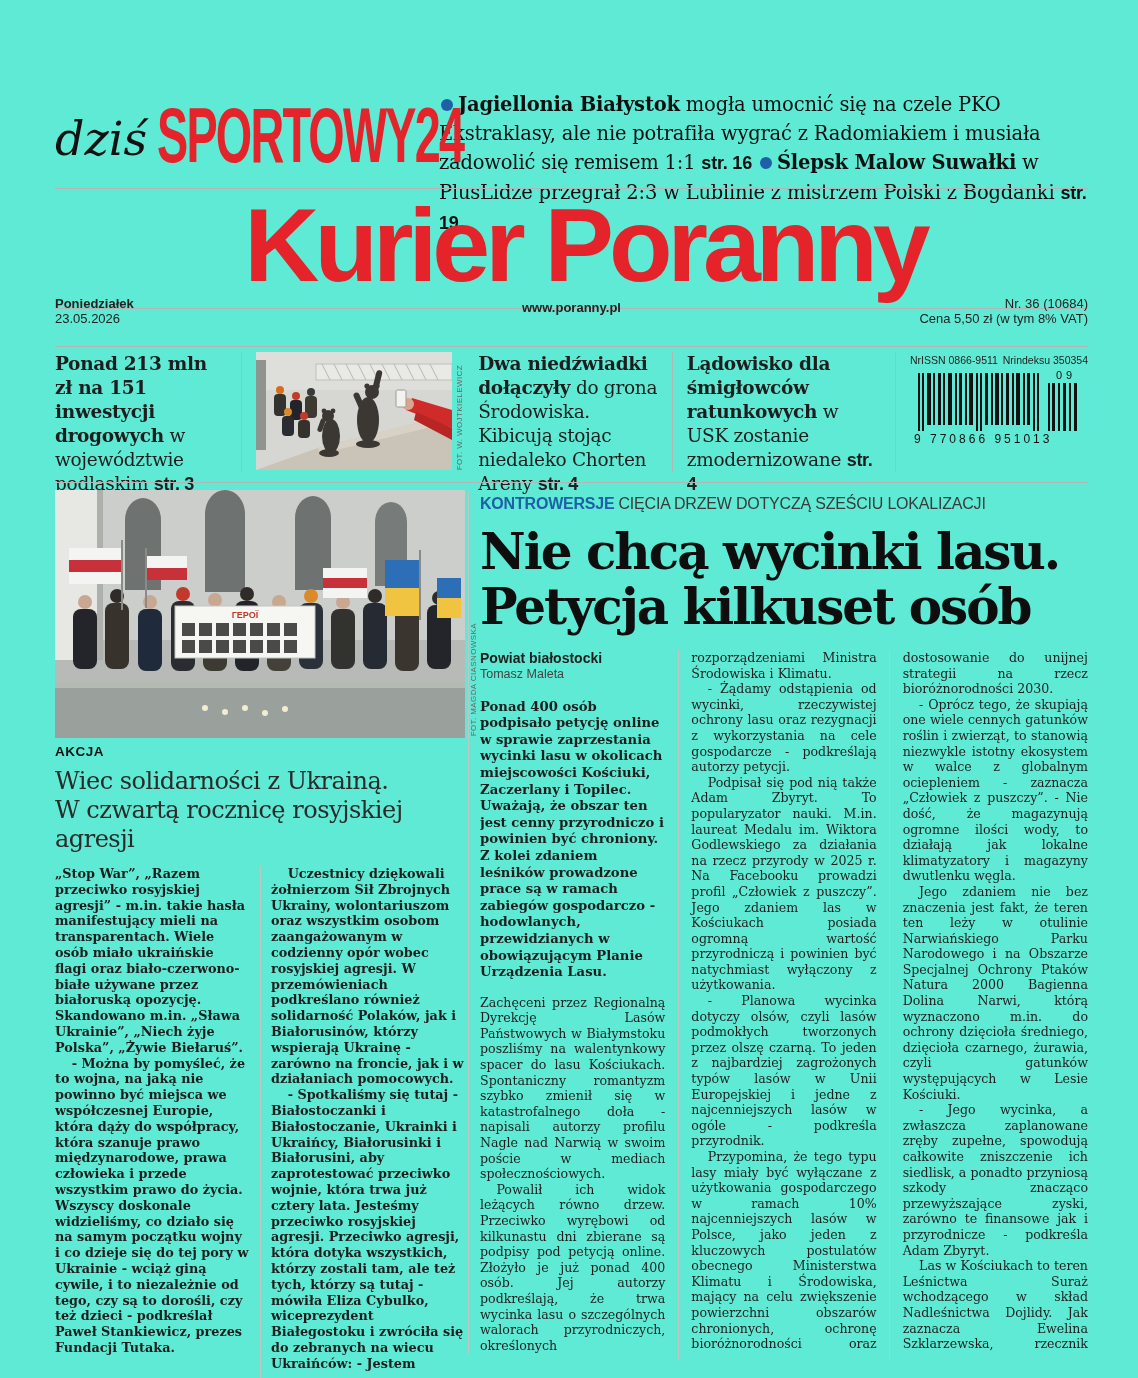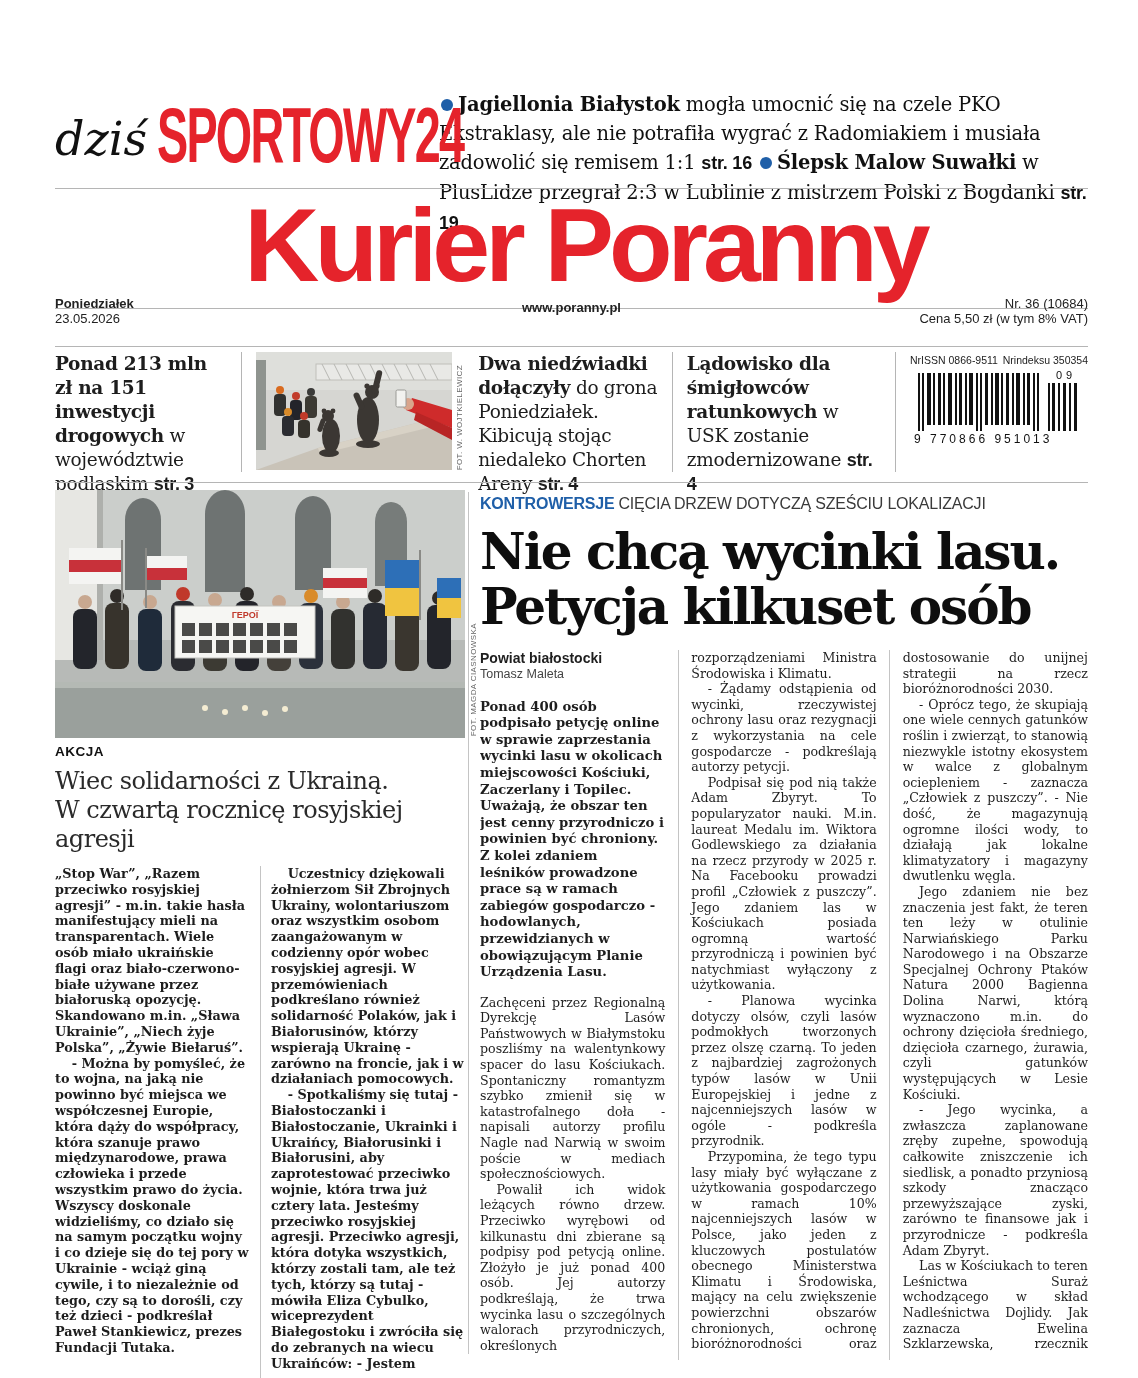--- a/index.html
+++ b/index.html
@@ -1,16 +1,16 @@
 <!DOCTYPE html>
 <html lang="pl"><head>
 <meta charset="utf-8">
 <style>
   html,body{margin:0;padding:0;background:#e9e9e9;}
-  .page{position:relative;width:1138px;height:1378px;background:#ffffff;margin:0 auto;
+  .page{position:relative;width:1138px;height:1378px;background:#5eead4;margin:0 auto;
         font-family:"DejaVu Serif",serif;color:#1a1a1a;overflow:hidden;}
 
   
   .rule{position:absolute;left:55px;width:1033px;border-top:1px solid #b5b5b5;}
 
   
   .topbar{position:absolute;top:86px;left:55px;width:1033px;display:flex;}
   .dzis{font-style:italic;font-size:46px;line-height:46px;padding-top:30px;margin-right:10px;color:#111;}
   .logo-wrap{width:282px;padding-top:10px;flex:0 0 auto;}
   .logo{display:inline-block;transform:scaleX(0.60);transform-origin:left top;
@@ -164,21 +164,21 @@
         <g>
           <polygon points="196,58 156,46 150,58 196,76" fill="#cf2b2b"></polygon>
           <polygon points="196,76 160,60 158,68 196,88" fill="#b82525"></polygon>
           <circle cx="152" cy="52" r="6" fill="#d9a58c"></circle>
           <rect x="140" y="38" width="10" height="17" rx="1.5" fill="#f2f2ef" stroke="#9a9a96"></rect>
         </g>
       </svg>
       <div class="vcredit">FOT. W. WOJTKIELEWICZ</div>
     </div>
     <div class="teaser t2">
-      <span class="b">Dwa niedźwiadki dołączyły</span><span> do grona Poniedziałek. Kibicują stojąc niedaleko Chorten Areny </span><span class="pg">str. 4</span>
+      <span class="b">Dwa niedźwiadki dołączyły</span><span> do grona Środowiska. Kibicują stojąc niedaleko Chorten Areny </span><span class="pg">str. 4</span>
     </div>
     <div class="vsep"></div>
     <div class="teaser t3">
       <span class="b">Lądowisko dla śmigłowców ratunkowych</span><span> w USK zostanie zmodernizowane </span><span class="pg">str. 4</span>
     </div>
     <div class="vsep"></div>
     <div class="barcode-box">
       <div class="bc-nums">
         <span>NrISSN 0866-9511</span>
         <span>Nrindeksu 350354</span>

